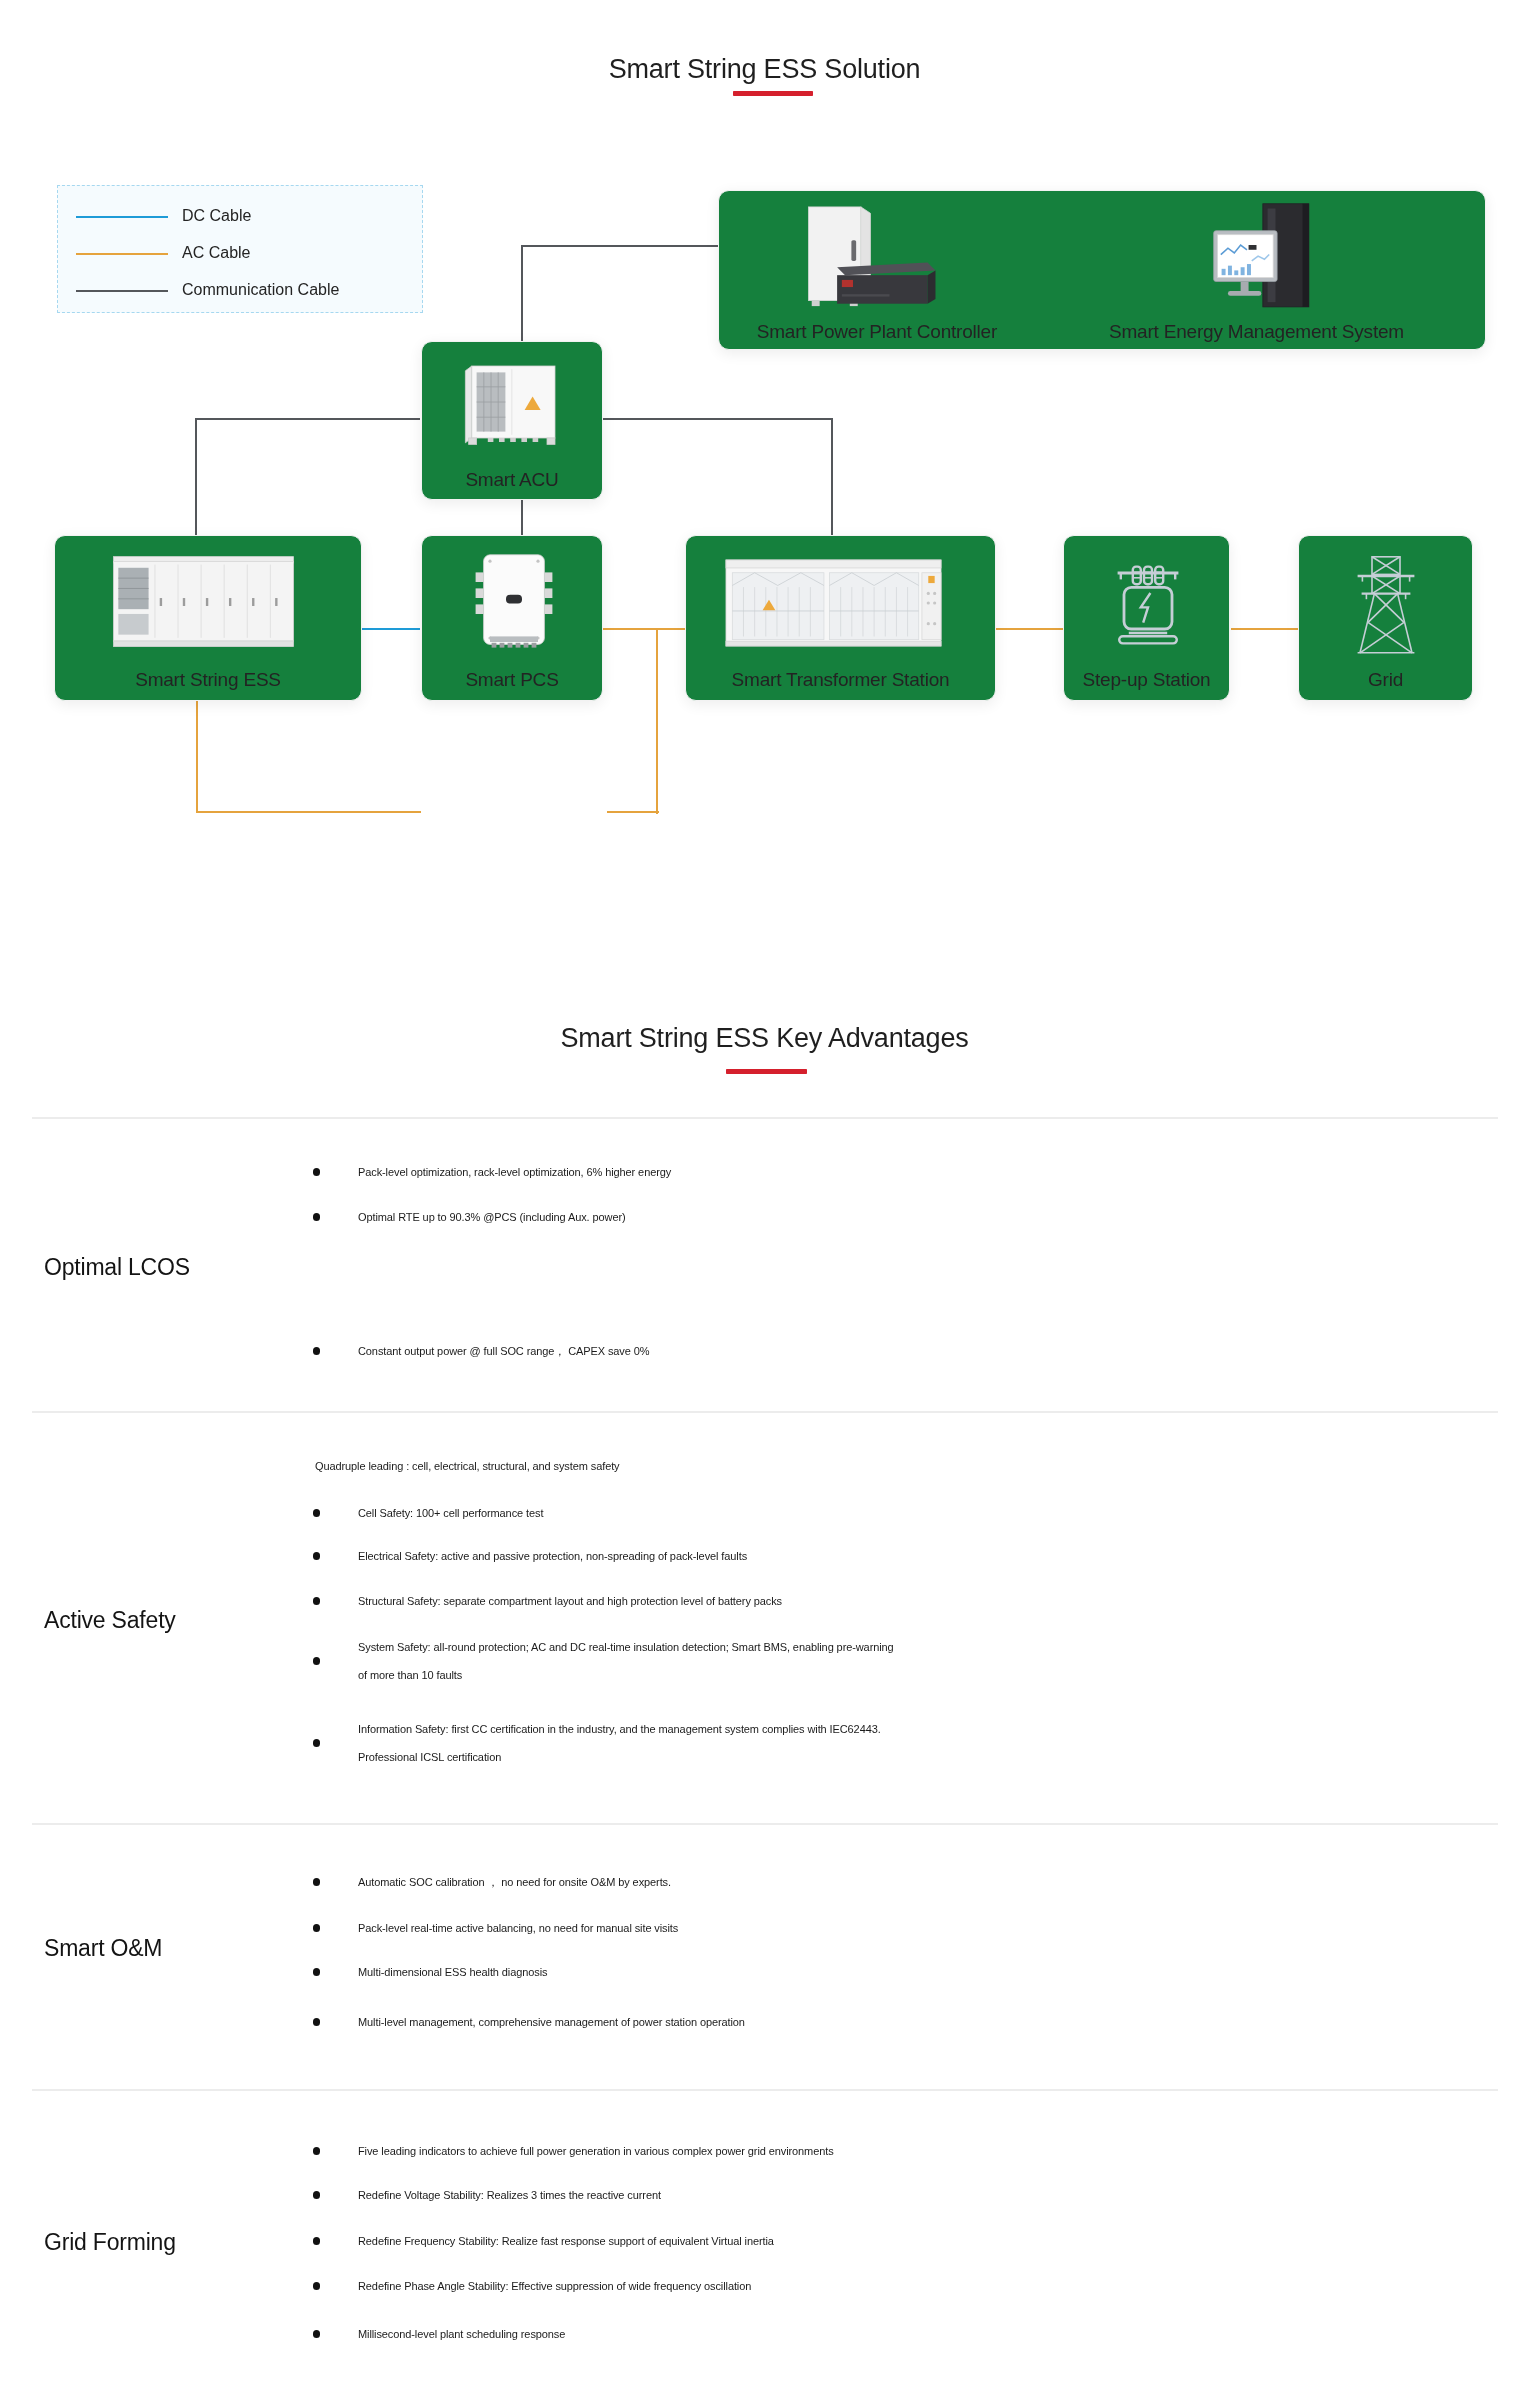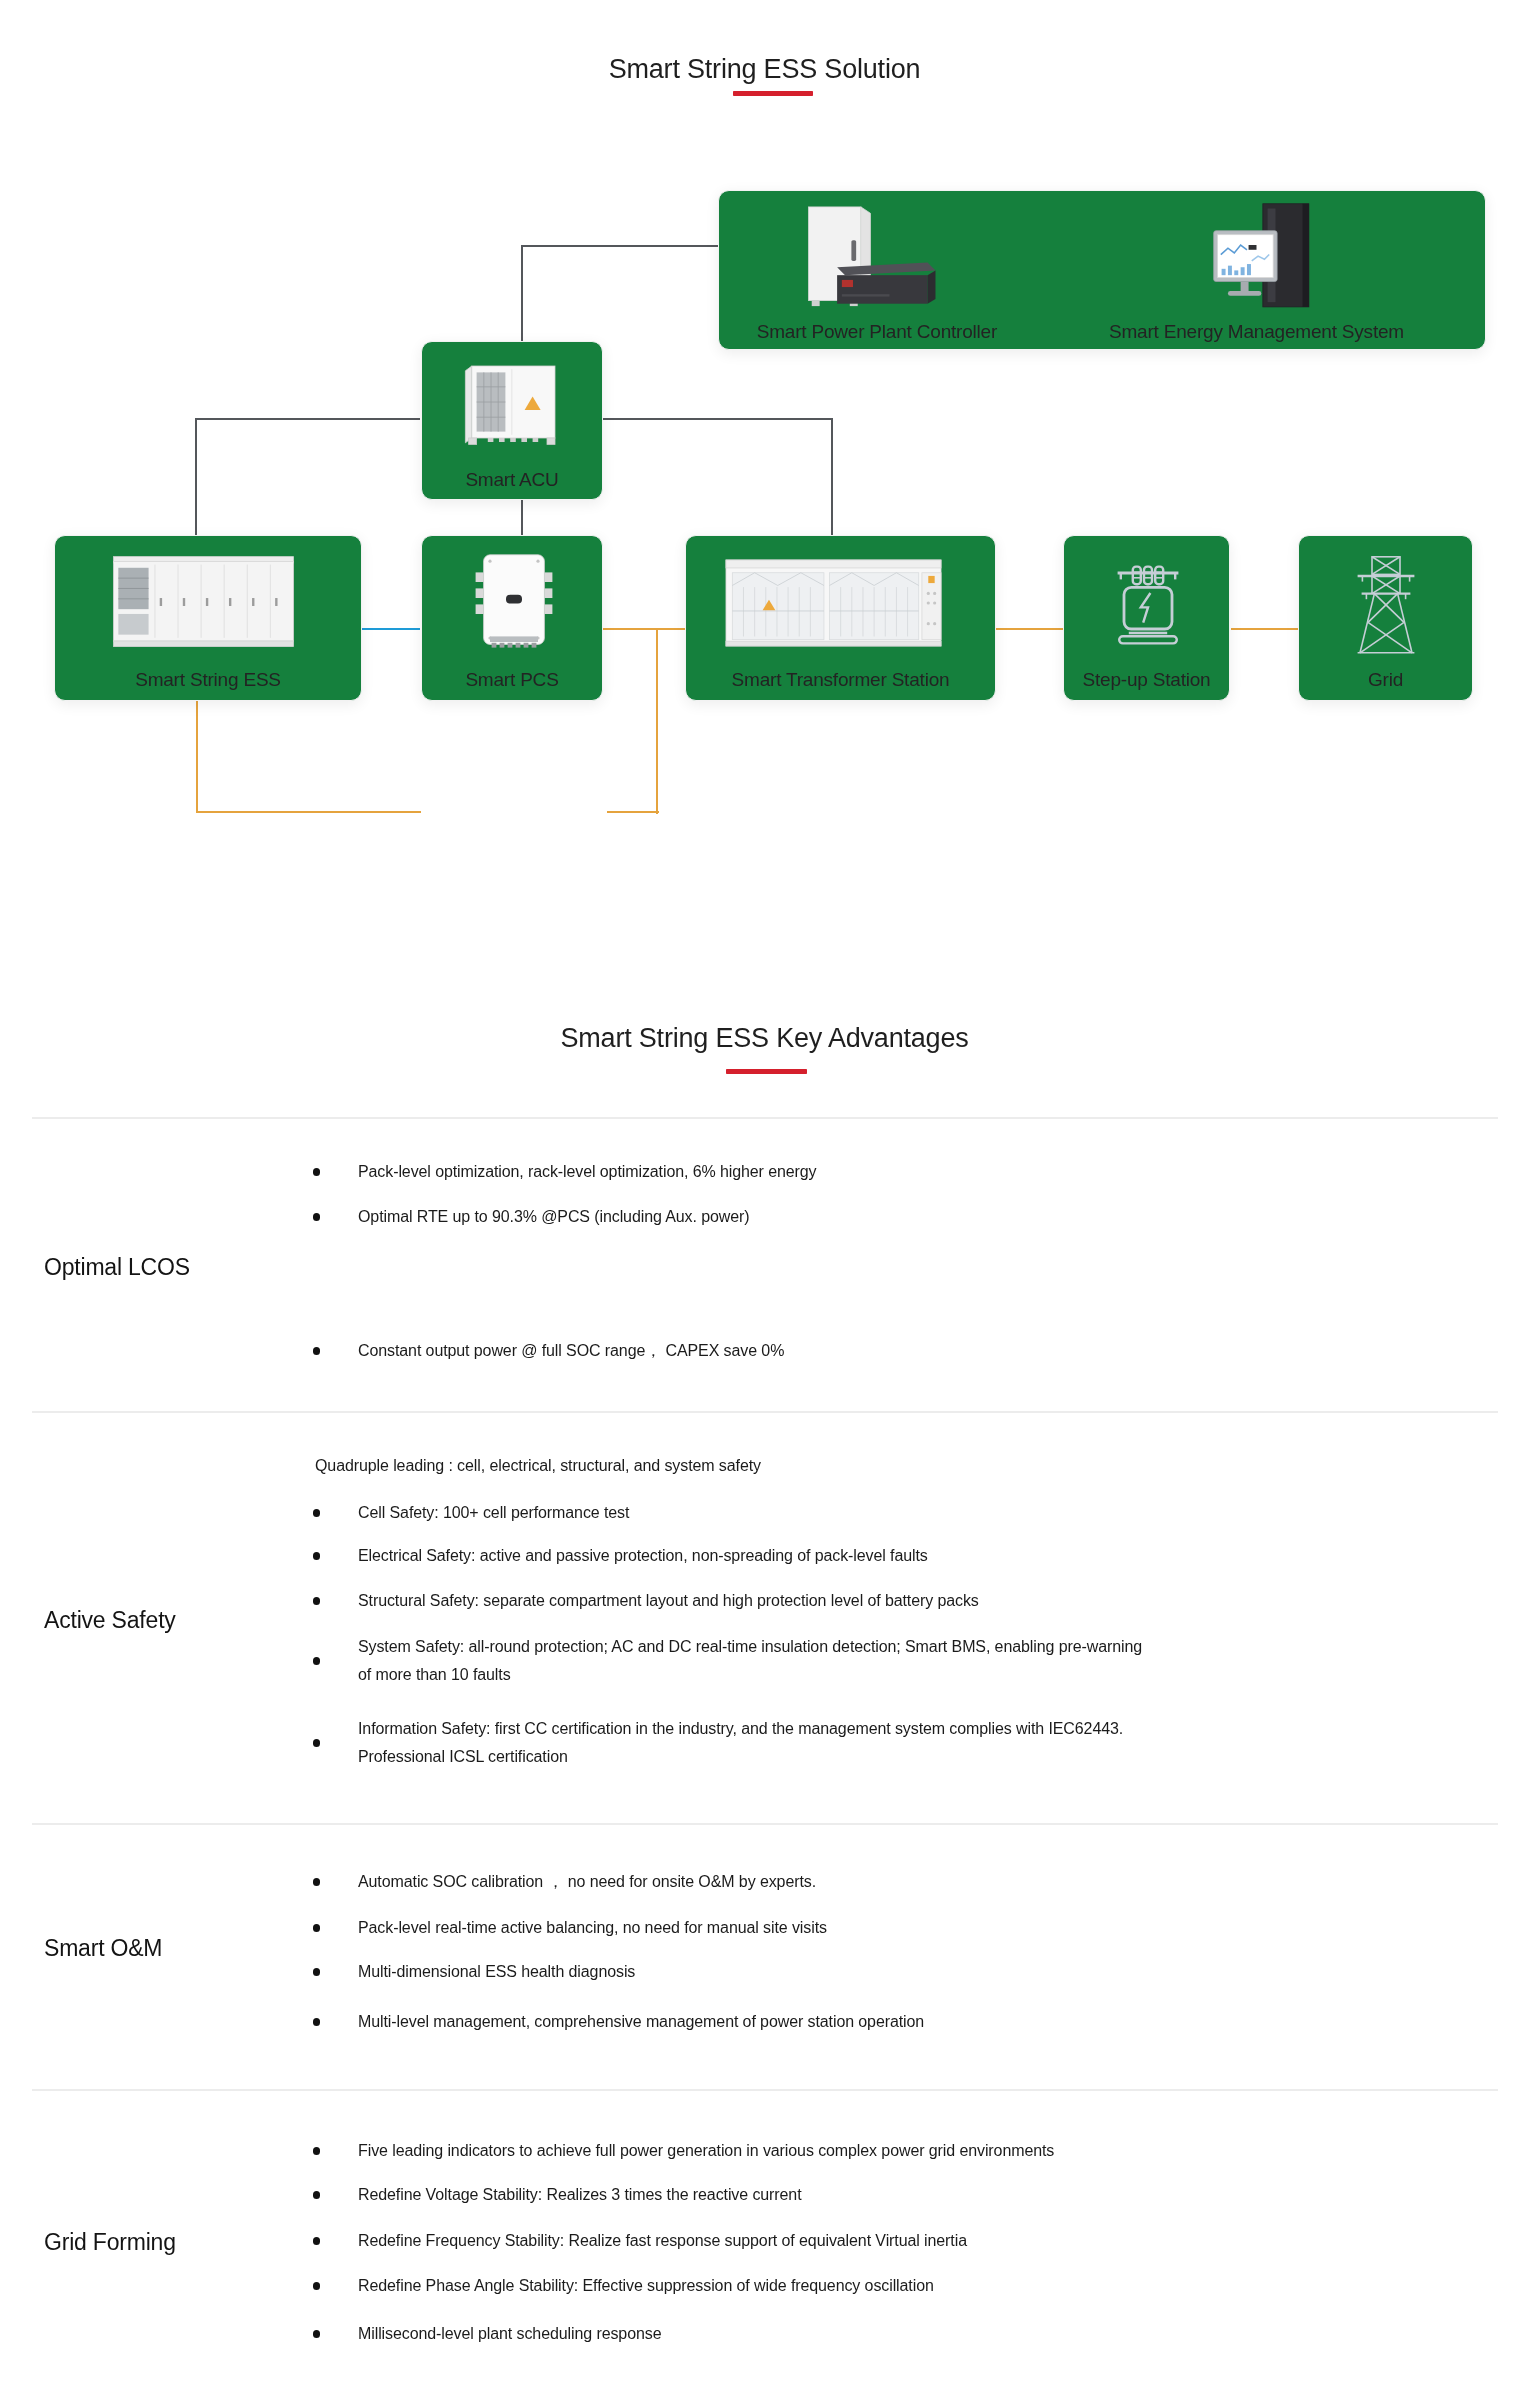--- a/index.html
+++ b/index.html
@@ -27,32 +27,46 @@
 
   
   .cab{position:absolute;}
 
   
   .hr{position:absolute;left:32px;width:1466px;height:2.4px;}
   .sec-label{position:absolute;left:44px;transform:translateY(-50%);font-size:23px;color:#141414;
              letter-spacing:-0.2px;white-space:nowrap;}
   .brow{position:absolute;left:358px;transform:translateY(-50%);display:flex;align-items:center;}
   .brow .dot{position:absolute;left:-45px;width:7.2px;height:7.2px;border-radius:50%;background:#111;}
-  .btext{font-size:16px;line-height:28px;color:#1b1b1b;white-space:pre-line;letter-spacing:-0.1px;
+  .btext{font-size:11px;line-height:28px;color:#1b1b1b;white-space:pre-line;letter-spacing:-0.1px;
          max-width:1115px;}
   .intro-row{position:absolute;left:315px;transform:translateY(-50%);}
 </style>
 </head>
 <body>
 
 <div id="page">
 
   <div class="big-title" style="top:54px;">Smart String ESS Solution</div>
   <div class="title-underline" style="left: 733px; top: 91px; width: 80px; background-color: rgb(213, 32, 45);"></div>
 
+  <div class="legend-box">
+    <div class="legend-row" style="top:31px;">
+      <span class="legend-line" style="background-color: rgb(30, 155, 215);"></span>
+      <span class="legend-label">DC Cable</span>
+    </div>
+    <div class="legend-row" style="top:68px;">
+      <span class="legend-line" style="background-color: rgb(229, 163, 61);"></span>
+      <span class="legend-label">AC Cable</span>
+    </div>
+    <div class="legend-row" style="top:105px;">
+      <span class="legend-line" style="background-color: rgb(84, 87, 91);"></span>
+      <span class="legend-label">Communication  Cable</span>
+    </div>
+  </div>
 
   <div class="cab" style="left: 521px; top: 245px; width: 1.6px; height: 96px; background-color: rgb(84, 87, 91);"></div>
   <div class="cab" style="left: 521px; top: 245px; width: 198px; height: 1.6px; background-color: rgb(84, 87, 91);"></div>
   <div class="cab" style="left: 195px; top: 418px; width: 225px; height: 1.6px; background-color: rgb(84, 87, 91);"></div>
   <div class="cab" style="left: 195px; top: 418px; width: 1.6px; height: 117px; background-color: rgb(84, 87, 91);"></div>
   <div class="cab" style="left: 603px; top: 418px; width: 229px; height: 1.6px; background-color: rgb(84, 87, 91);"></div>
   <div class="cab" style="left: 831px; top: 418px; width: 1.6px; height: 117px; background-color: rgb(84, 87, 91);"></div>
   <div class="cab" style="left: 521px; top: 499px; width: 1.6px; height: 36px; background-color: rgb(84, 87, 91);"></div>
 
   <div class="cab" style="left: 362px; top: 628px; width: 58px; height: 2.4px; background-color: rgb(30, 155, 215);"></div>

